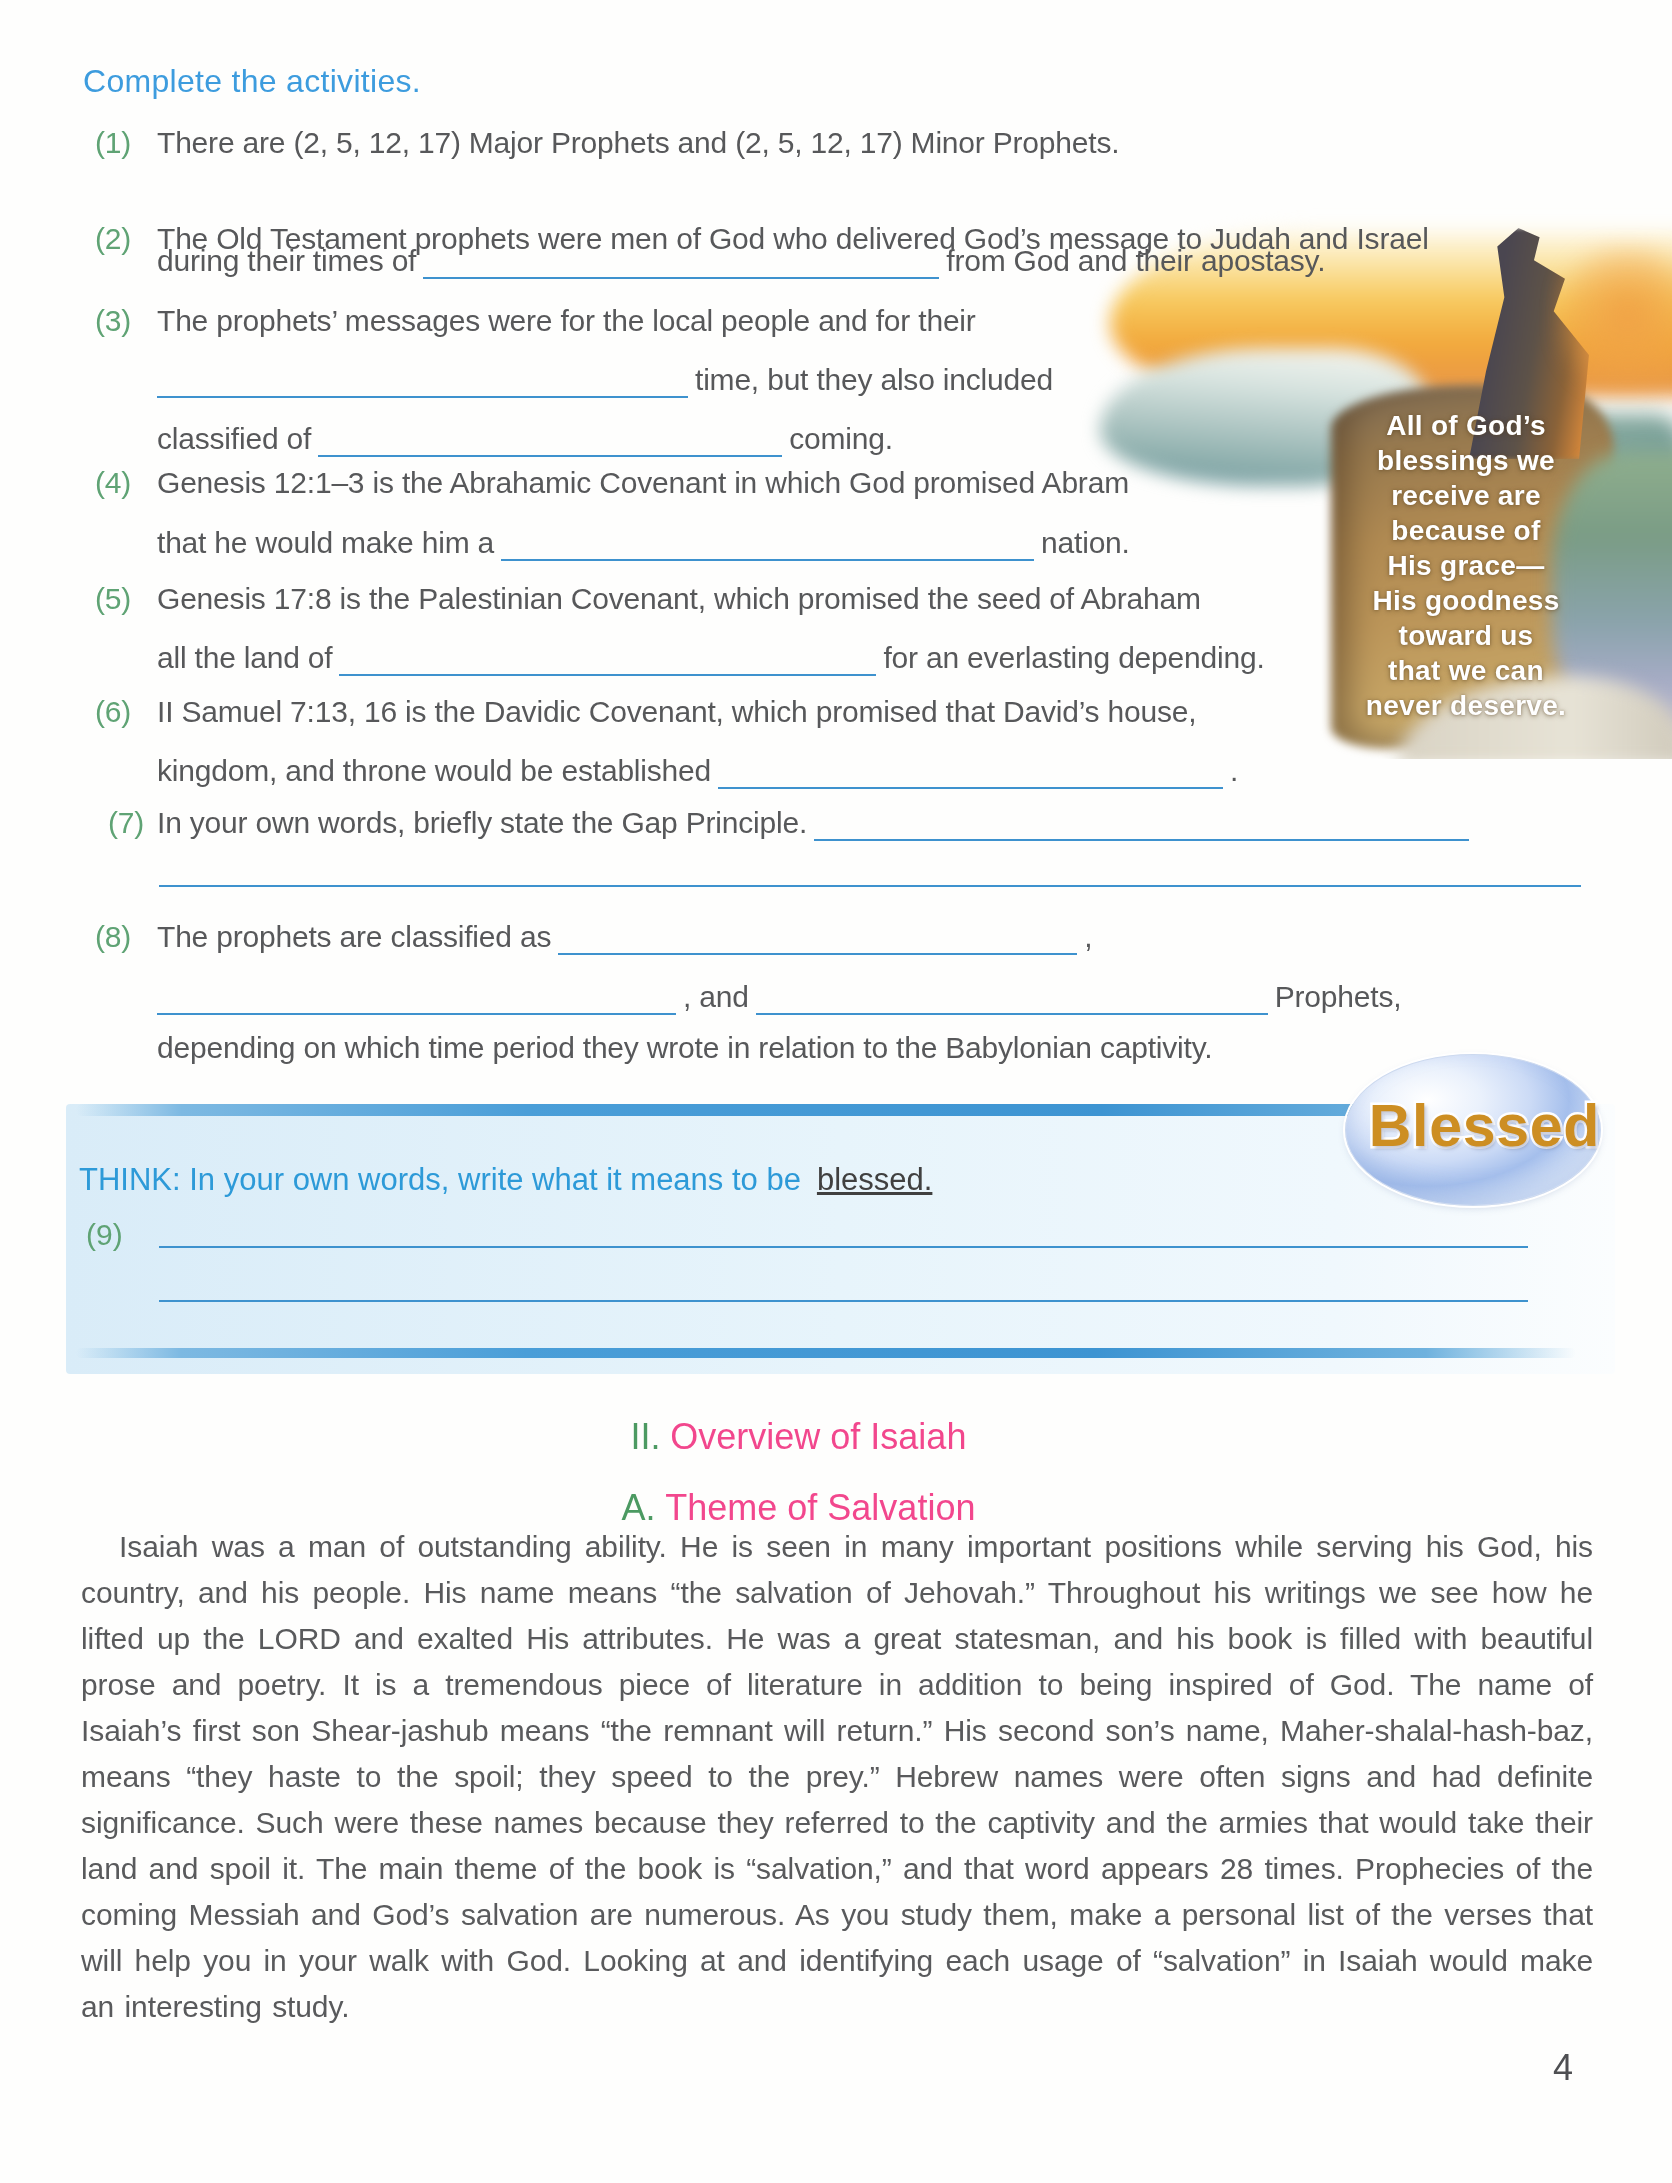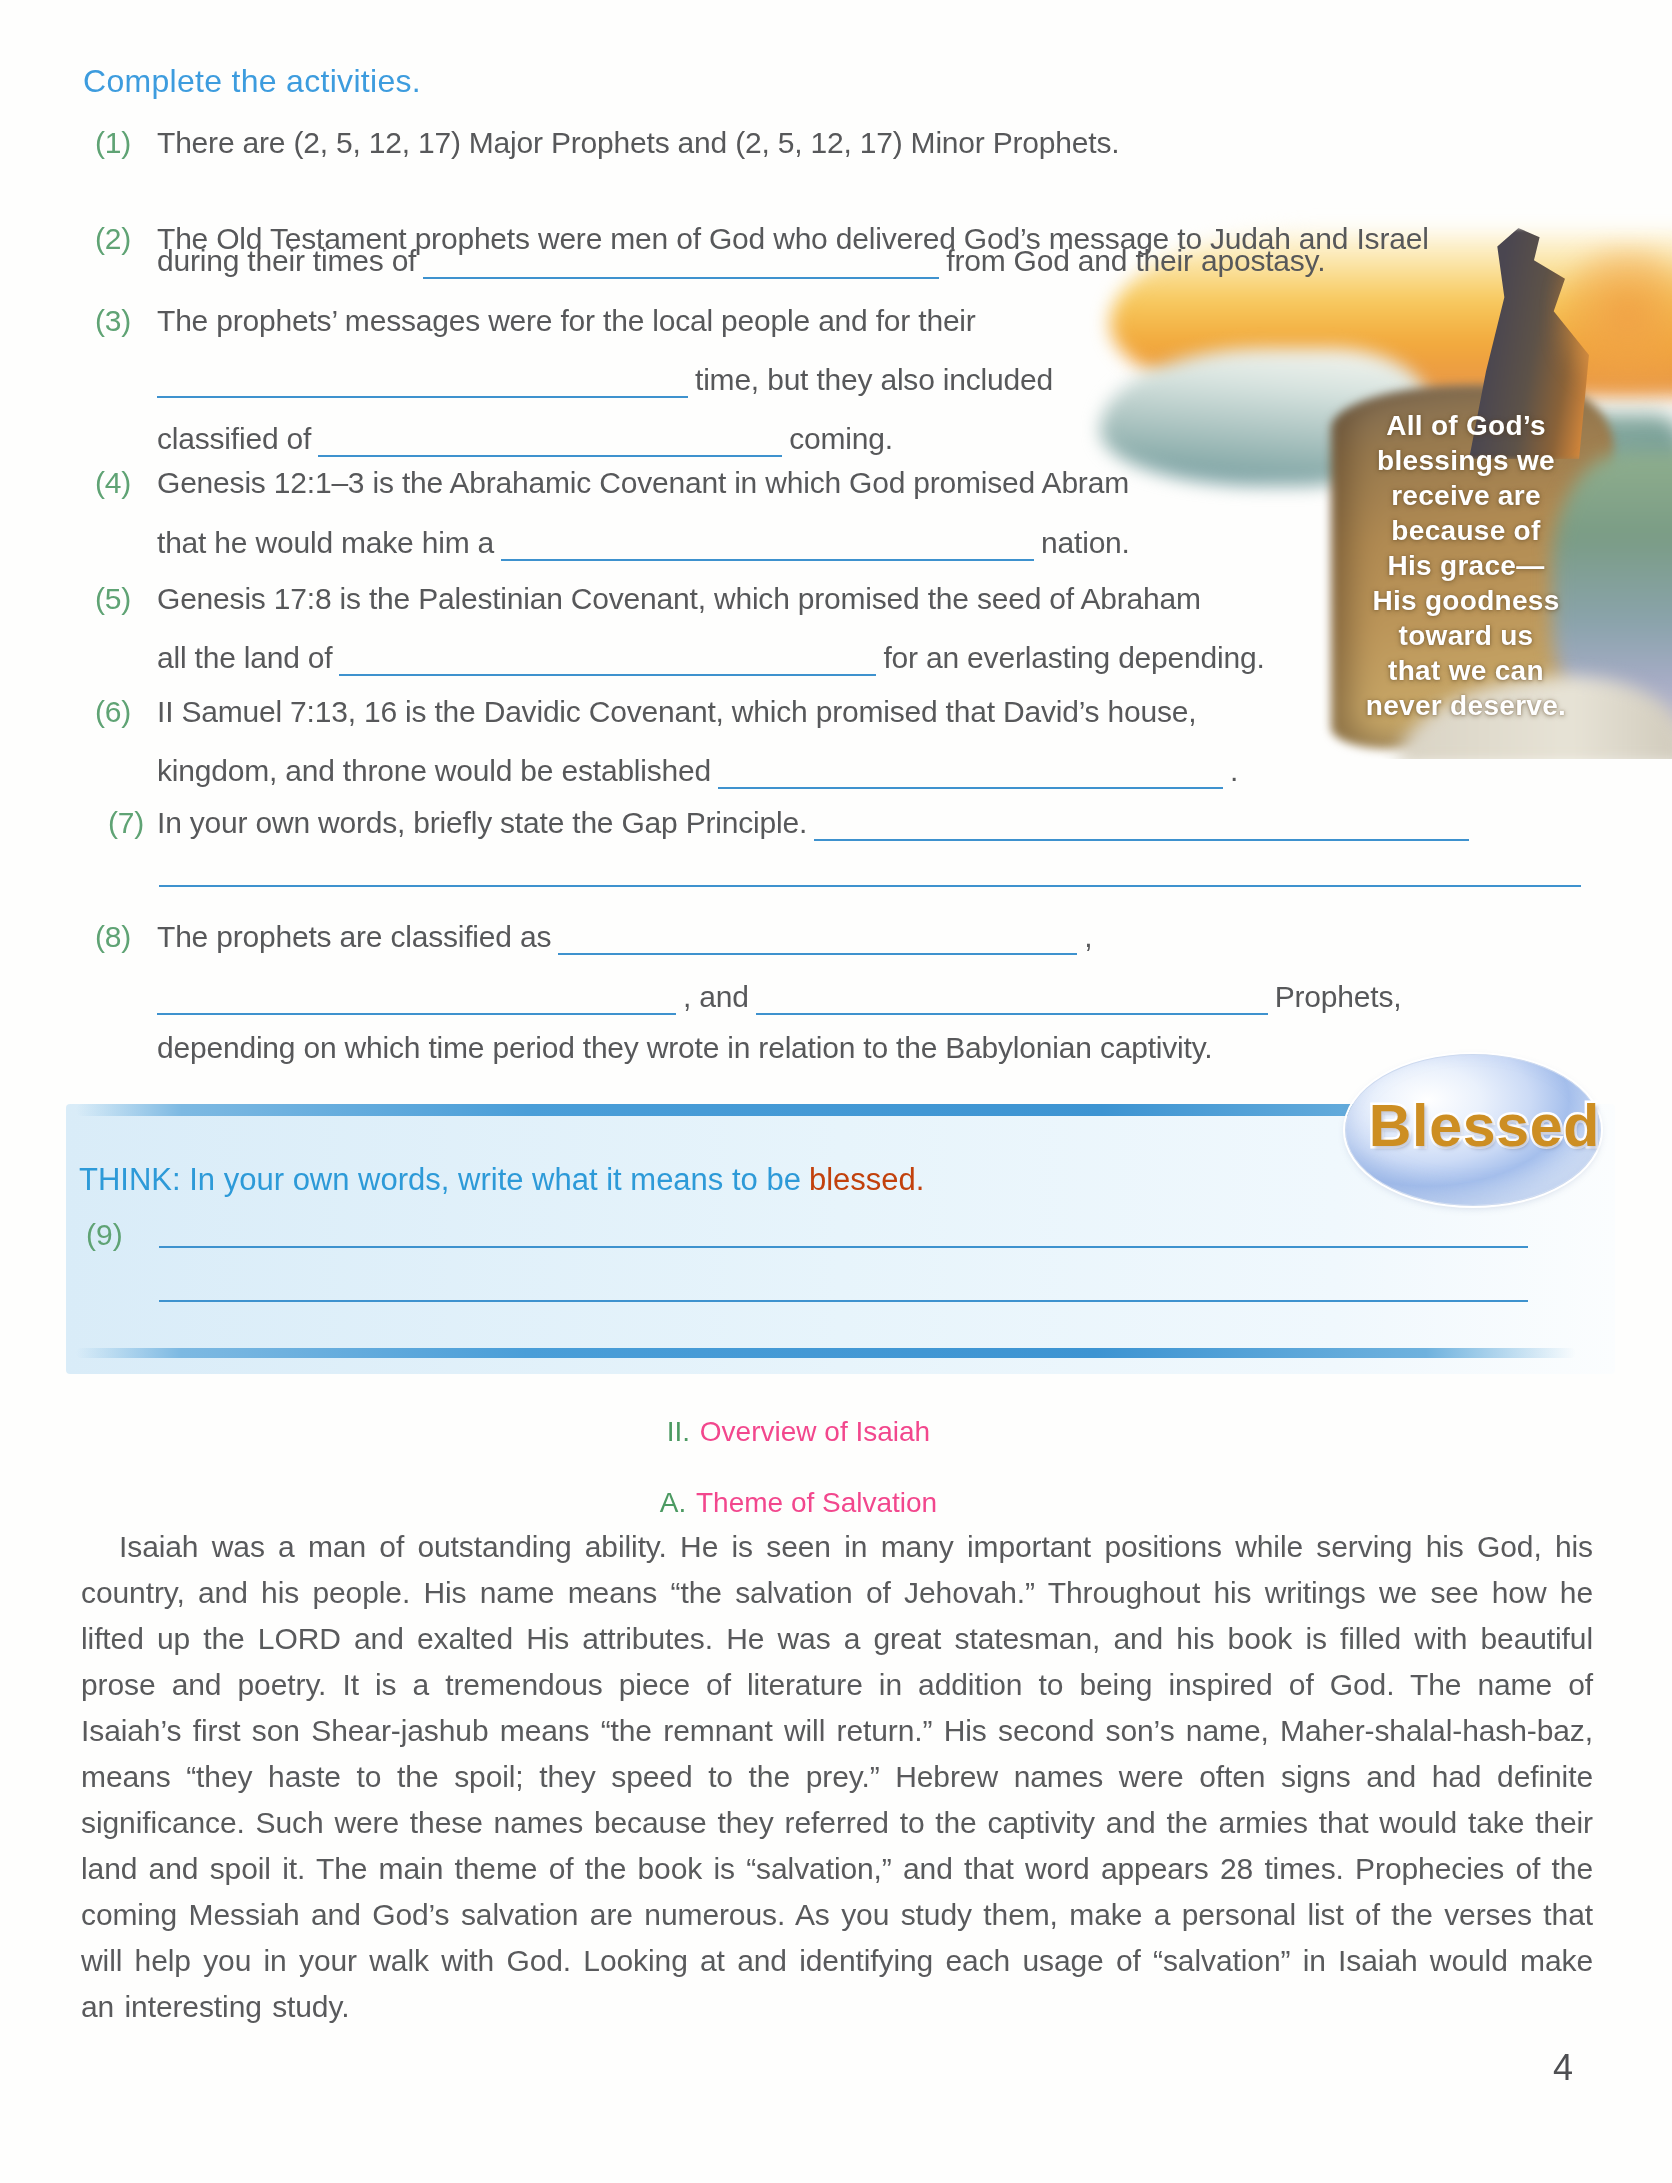--- a/index.html
+++ b/index.html
@@ -15,40 +15,40 @@
   body{
     width:1673px;height:2183px;position:relative;background:#fefefd;
     font-family:"Liberation Sans",sans-serif;color:var(--ink);
     overflow:hidden;
   }
   .row{position:absolute;white-space:nowrap;font-size:30px;letter-spacing:-0.2px;color:var(--ink);}
   .num{display:inline-block;width:62px;color:var(--green);}
   .bl{display:inline-block;border-bottom:2.1px solid var(--line);height:21px;vertical-align:-8.3px;margin:0 7px;}
   .uline{position:absolute;border-top:2.1px solid var(--line);height:0;}
   .head-blue{position:absolute;left:83px;top:63px;font-size:32px;color:var(--blue);letter-spacing:0.3px;}
-  .center-head{position:absolute;left:0;right:76px;text-align:center;font-size:28px;white-space:nowrap;}
+  .center-head{position:absolute;left:0;right:76px;text-align:center;font-size:36px;white-space:nowrap;}
   .center-head .ghead{color:#4c9a62;margin-right:9.7px;}
   .center-head .phead{color:var(--pink);}
   .para{
     position:absolute;left:81px;top:1524px;width:1512px;
     font-size:30px;line-height:46px;text-align:justify;text-indent:38px;
     color:#595a5c;word-spacing:2.1px;letter-spacing:-0.1px;
   }
   .pageno{position:absolute;left:1553px;top:2047px;font-size:36px;color:#4e4f52;}
 
   
   .think-fill{
     position:absolute;left:66px;top:1104px;width:1549px;height:270px;
     background:linear-gradient(90deg,#d9ecf8 0%,#e7f4fb 50%,#f0f8fd 82%,#fbfdfe 100%);
     border-radius:4.1px;
   }
   .tbar{position:absolute;height:12.4px;border-radius:7px;
     background:linear-gradient(90deg,rgba(150,200,235,0) 0%,#7db9e2 7%,#4a9ed8 30%,#3d94d2 68%,#6fb2de 90%,rgba(160,205,238,0) 100%);}
   .think-line{position:absolute;left:79px;top:1162px;font-size:31px;color:var(--think-blue);white-space:nowrap;}
-  .think-line .dark{color:#c2410c;margin-left:8px;}
+  .think-line .dark{color:#404040;margin-left:16px;text-decoration:underline;}
   .g9{position:absolute;left:86px;top:1218px;font-size:30px;color:var(--green);}
 
   
   .badge{
     position:absolute;left:1345px;top:1054px;width:254px;height:150px;border-radius:50%;
     background:radial-gradient(ellipse at 32% 30%,#ffffff 0%,#eaf1fc 22%,#ccdbf6 42%,#a5bfec 58%,#d9e5f8 75%,#f4f8fe 92%,#e4edfa 100%);
     border:1.4px solid #ccd9ef;
     box-shadow:0 0 0 2.1px #ffffff,0 2.8px 7px rgba(120,140,180,0.25), inset 0 -12.4px 21px rgba(140,170,220,0.35);
     z-index:30;display:flex;align-items:center;justify-content:flex-end;
   }

